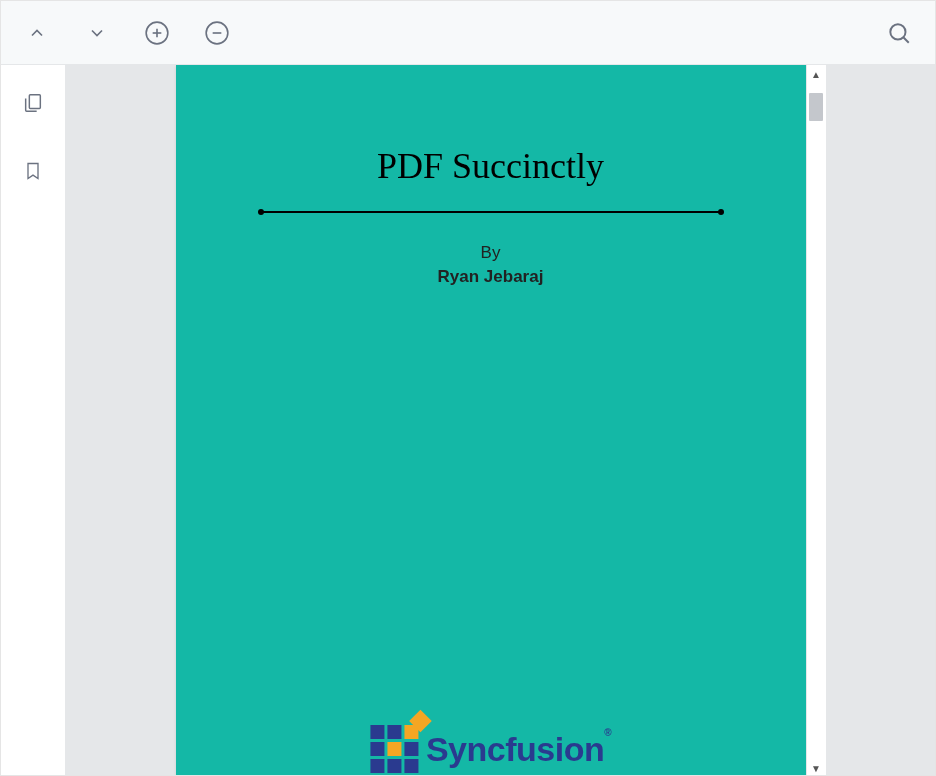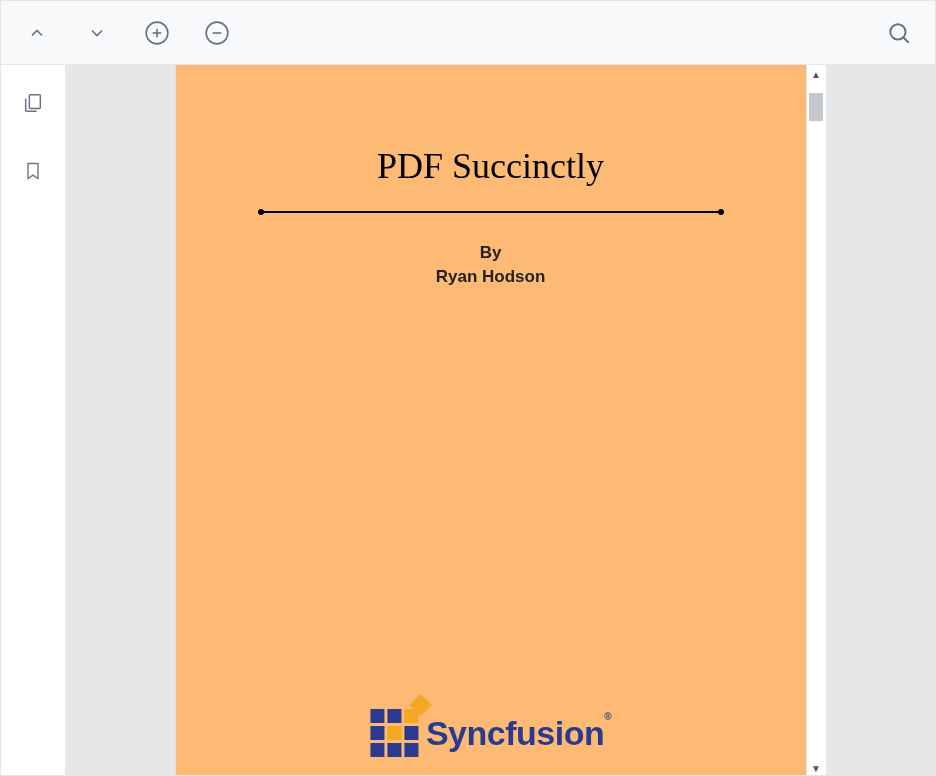--- a/index.html
+++ b/index.html
@@ -70,21 +70,21 @@
     .viewer {
       flex: 1;
       background: #e5e7e9;
       position: relative;
       display: flex;
       justify-content: center;
       overflow: hidden;
     }
     .page {
       width: 630px;
-      background: #fdba74;
+      background: #14b8a6;
       margin-top: 0;
       box-shadow: 0 1px 3px rgba(0,0,0,0.1);
       padding: 80px 50px 40px 50px;
       display: flex;
       flex-direction: column;
       align-items: center;
       height: 100%;
       position: relative;
     }
     .doc-title {
@@ -116,38 +116,38 @@
       width: 6px;
       height: 6px;
       background: #000000;
       border-radius: 50%;
     }
     .title-rule .dot-left { left: -3px; }
     .title-rule .dot-right { right: -3px; }
     .by-label {
       margin-top: 28px;
       font-size: 17px;
-      font-weight: 700;
+      font-weight: 400;
       color: #222222;
     }
     .author {
       margin-top: 4px;
       font-size: 17px;
       font-weight: 700;
       color: #222222;
     }
     .foreword {
       margin-top: 62px;
       font-size: 24px;
       font-weight: 400;
       color: #222222;
     }
     .logo-block {
       position: absolute;
-      bottom: 20px;
+      bottom: 4px;
       left: 50%;
       transform: translateX(-50%);
       display: flex;
       align-items: center;
       gap: 8px;
     }
     .logo-squares {
       display: grid;
       grid-template-columns: repeat(3, 14px);
       grid-template-rows: repeat(3, 14px);
@@ -275,21 +275,21 @@
   </div>
 
   <div class="viewer">
     <div class="page">
       <div class="doc-title">PDF Succinctly</div>
       <div class="title-rule">
         <span class="dot-left"></span>
         <span class="dot-right"></span>
       </div>
       <div class="by-label">By</div>
-      <div class="author">Ryan Hodson</div>
+      <div class="author">Ryan Jebaraj</div>
 
       <div class="logo-block">
         <div class="logo-squares">
           <div class="sq"></div>
             <div class="sq"></div>
             <div class="sq orange"></div>
           <div class="sq"></div>
             <div class="sq orange"></div>
             <div class="sq"></div>
           <div class="sq"></div>

